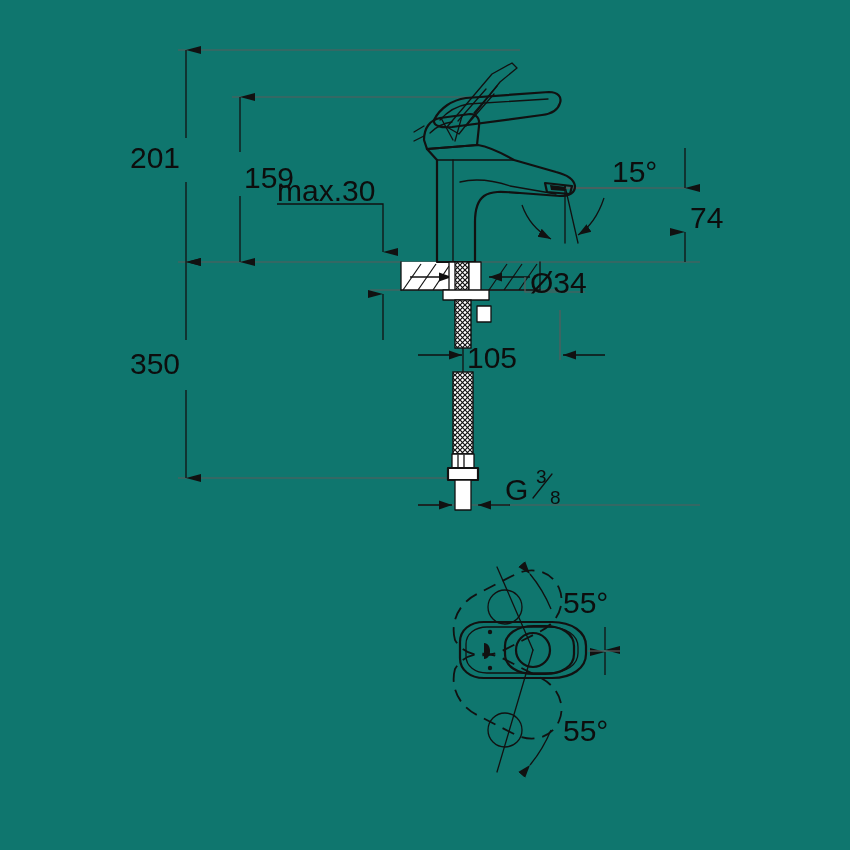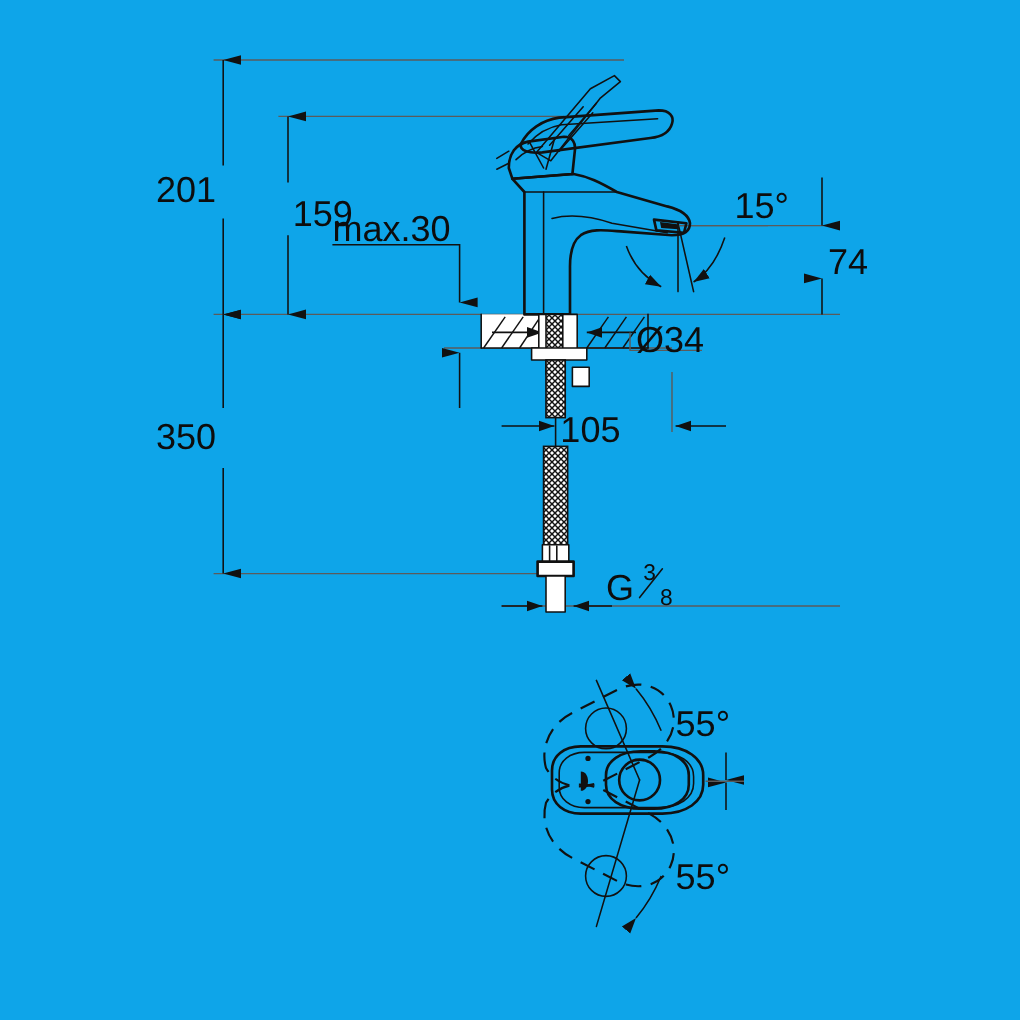--- a/index.html
+++ b/index.html
@@ -8,21 +8,21 @@
     padding: 0;
     background: #ffffff;
   }
   body {
     font-family: "Liberation Sans", sans-serif;
   }
   #drawing-root {
     position: relative;
     width: 850px;
     height: 850px;
-    background: #0ea5e9;
+    background: #0f766e;
     overflow: hidden;
     text-align: right;
   }
   svg.sheet {
     display: block;
     width: 850px;
     height: 850px;
   }
   .dim-text {
     font-family: "Liberation Sans", sans-serif;

